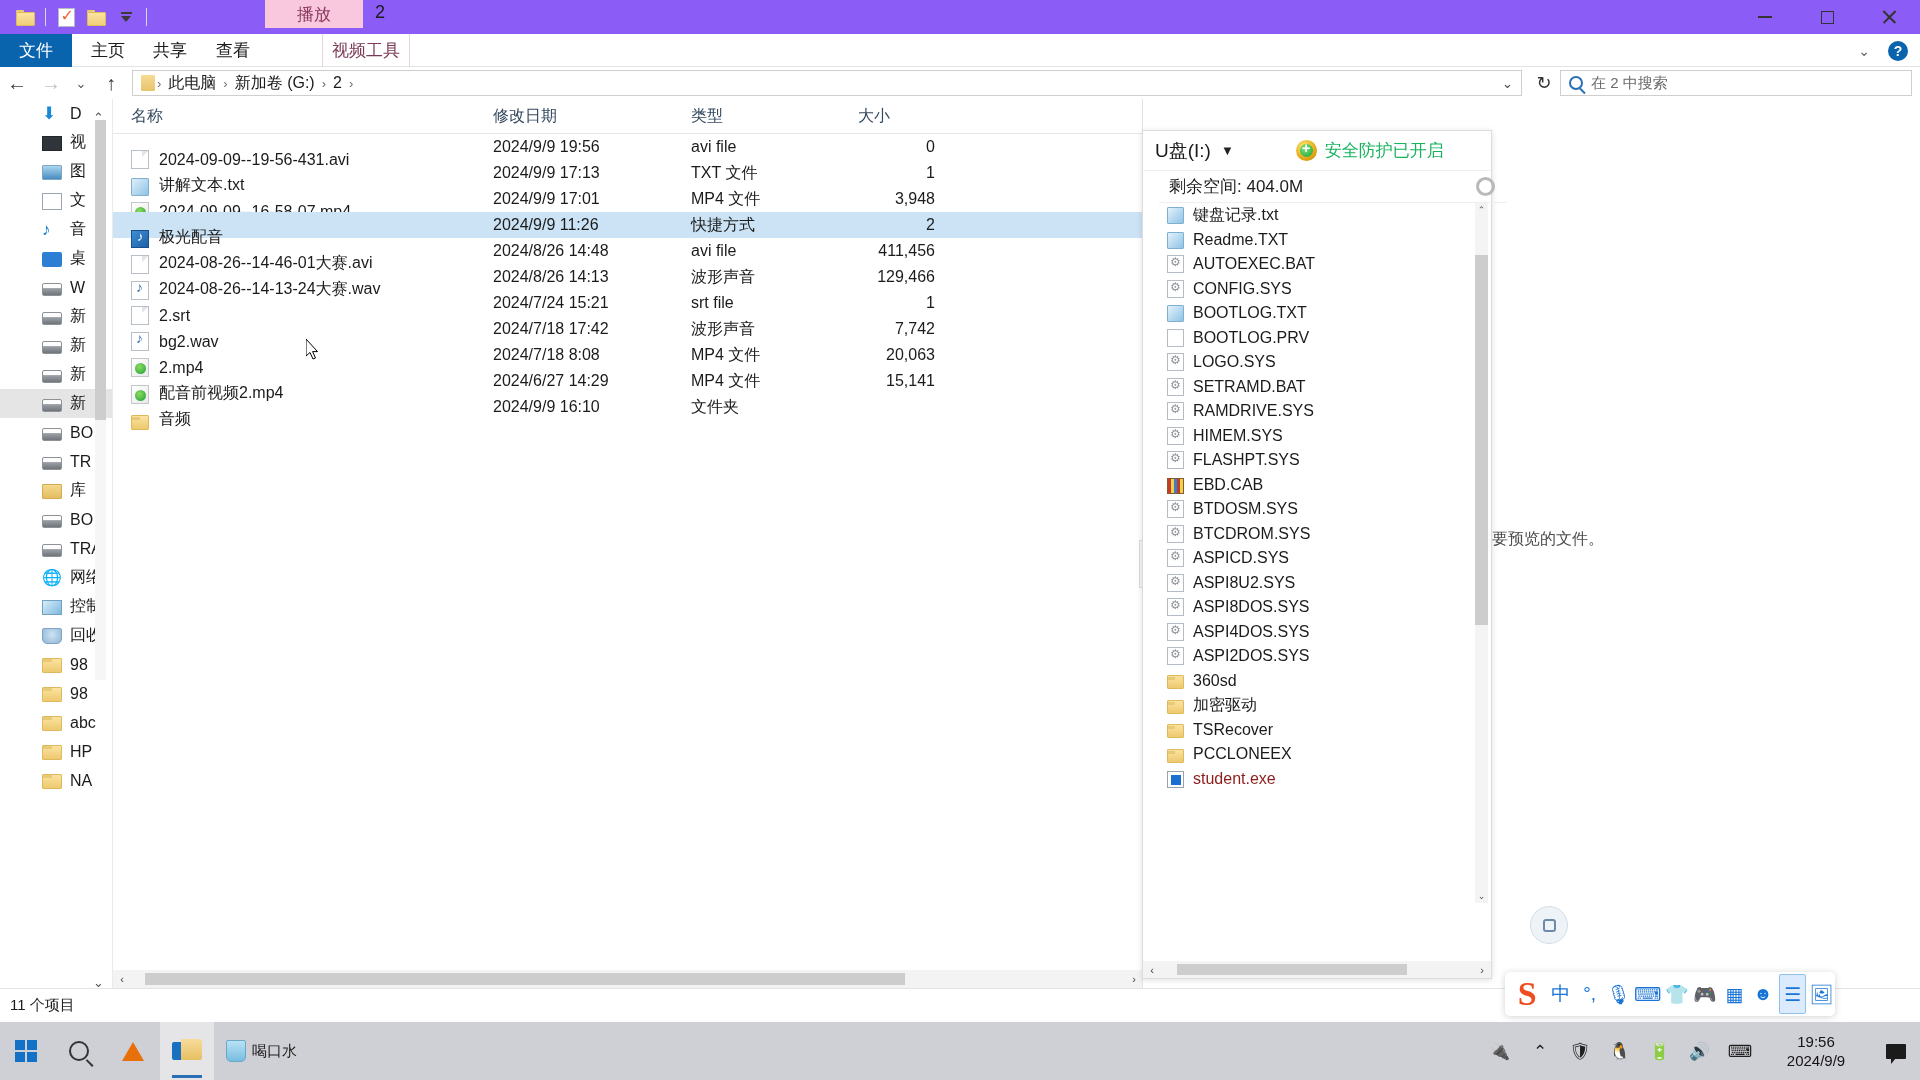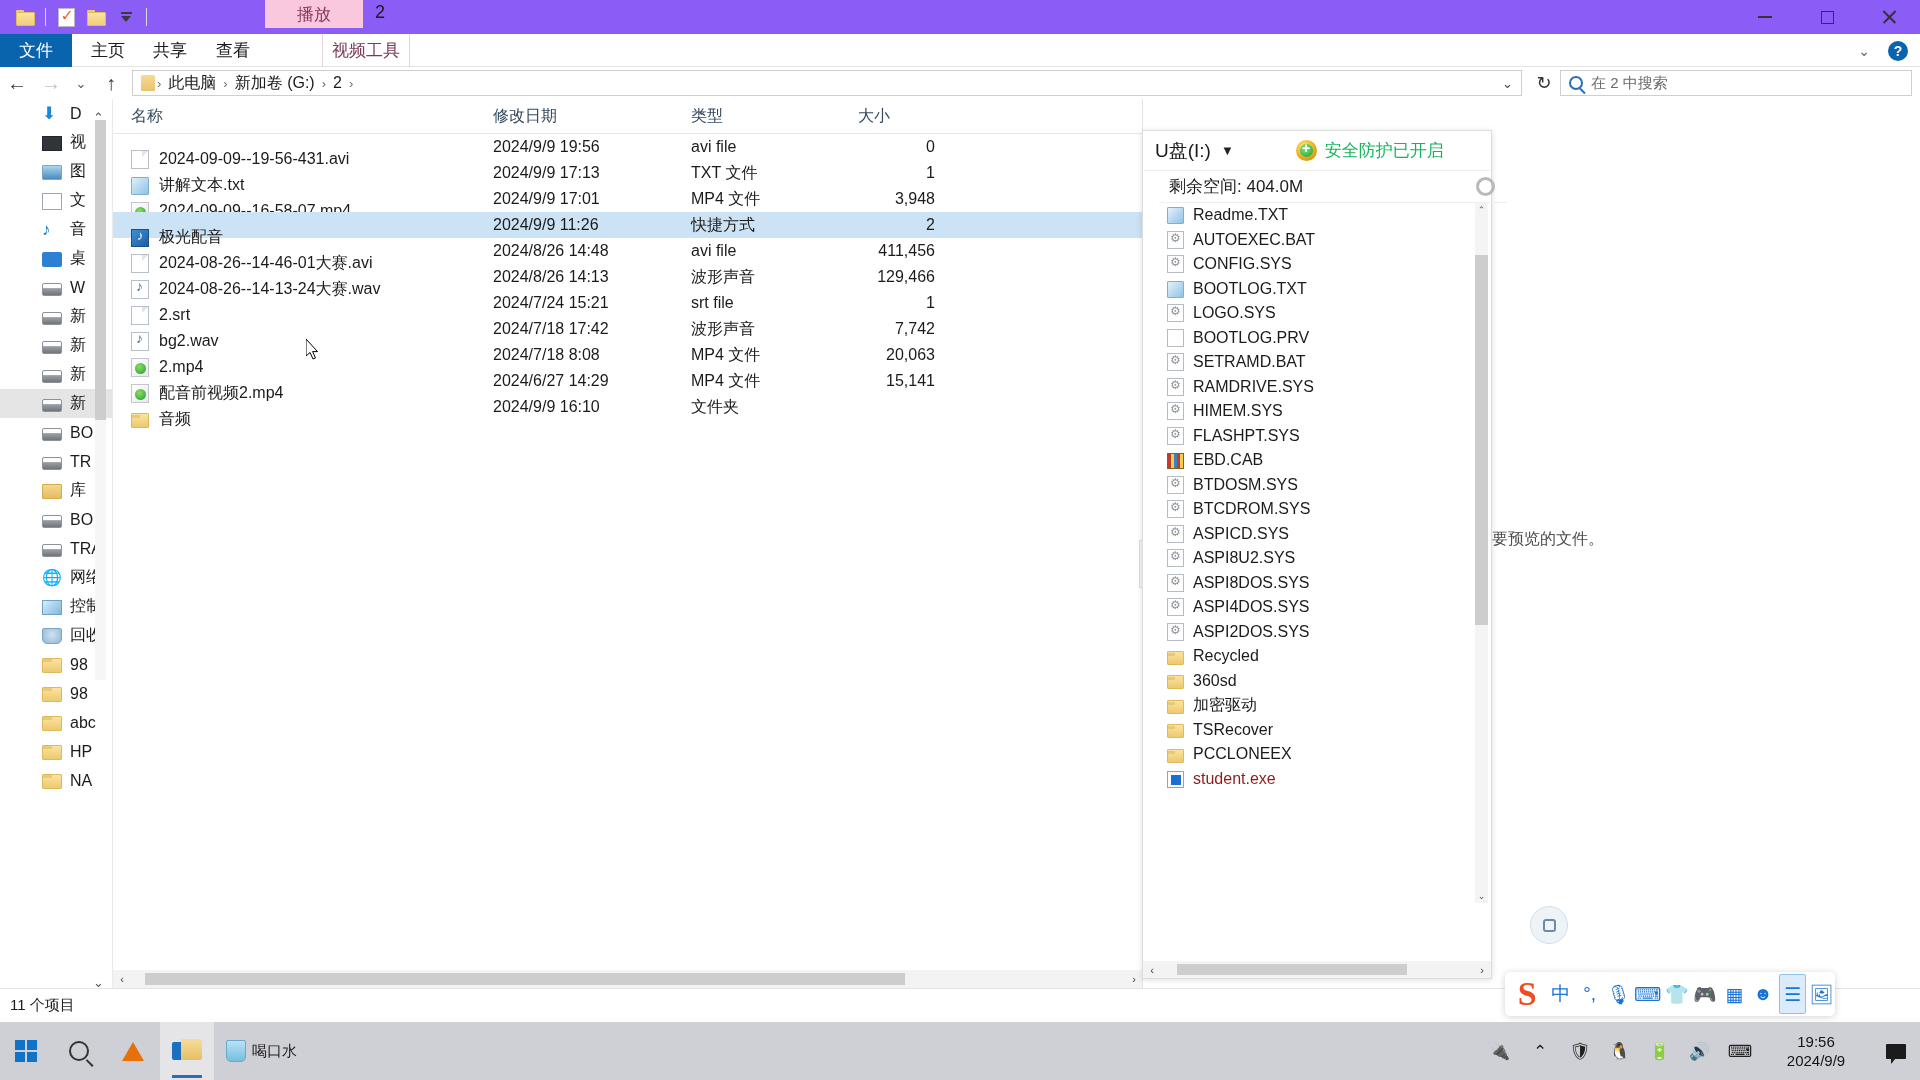--- a/index.html
+++ b/index.html
@@ -164,21 +164,21 @@
   .col-h { position: absolute; top: 0; height: 35px; display: flex; align-items: center; font-size: 16px; color: #34495e; }
   .sort-arrow {
     position: absolute; left: 583px; top: 4px; font-size: 13px; color: #5a6a7a;
   }
   .rows { position: absolute; left: 0; top: 35px; width: 1030px; }
   .row {
     height: 26px; display: flex; align-items: center; font-size: 16px; color: #1b1b1b;
     position: relative;
   }
   .row.sel { background: #cce3f5; }
-  .cell-name { position: absolute; left: 18px; display: flex; align-items: center; gap: 10px; margin-top: 24px; }
+  .cell-name { position: absolute; left: 18px; display: flex; align-items: flex-end; gap: 10px; margin-top: 24px; }
   .cell-date { position: absolute; left: 380px; }
   .cell-type { position: absolute; left: 578px; }
   .cell-size { position: absolute; left: 700px; width: 122px; text-align: right; }
 
   .fic { width: 18px; height: 20px; position: relative; flex: 0 0 18px; }
   .fic-blank { border: 1px solid #b8bfc7; background:#fff; height: 19px; }
   .fic-blank::after { content:""; position:absolute; right:0; top:0; border-width: 0 0 6px 6px; border-style: solid; border-color: transparent transparent #fff #dfe4e8; }
   .fic-txt { background: linear-gradient(135deg,#dff0fb,#8fc3e4); border:1px solid #7fb0cf; height:18px; margin-top:1px; border-radius:1px; }
   .fic-mp4 { background: linear-gradient(135deg,#fff,#e9e9ec); border:1px solid #c3c7cc; height:19px; }
   .fic-mp4::after { content:""; position:absolute; left:3px; top:4px; width:11px; height:11px; border-radius:50%; background: radial-gradient(circle at 40% 35%, #8ddc5a, #1b9e3e); }
@@ -645,44 +645,48 @@
       <span class="usb-safe">安全防护已开启</span>
     </div>
     <div class="usb-sub">
       <span class="usb-free">剩余空间: 404.0M</span>
       <span class="gear"></span>
     </div>
 
     <div class="usb-list">
       <div class="usb-row">
           <span class="uic uic-txt"></span>
+          <span>键盘记录.txt</span>
+        </div>
+      <div class="usb-row">
+          <span class="uic uic-txt"></span>
           <span>Readme.TXT</span>
         </div>
       <div class="usb-row">
           <span class="uic uic-sys"></span>
           <span>AUTOEXEC.BAT</span>
         </div>
       <div class="usb-row">
           <span class="uic uic-sys"></span>
           <span>CONFIG.SYS</span>
         </div>
       <div class="usb-row">
           <span class="uic uic-txt"></span>
           <span>BOOTLOG.TXT</span>
         </div>
       <div class="usb-row">
-          <span class="uic uic-sys"></span>
-          <span>LOGO.SYS</span>
-        </div>
-      <div class="usb-row">
           <span class="uic uic-blank"></span>
           <span>BOOTLOG.PRV</span>
         </div>
       <div class="usb-row">
           <span class="uic uic-sys"></span>
+          <span>LOGO.SYS</span>
+        </div>
+      <div class="usb-row">
+          <span class="uic uic-sys"></span>
           <span>SETRAMD.BAT</span>
         </div>
       <div class="usb-row">
           <span class="uic uic-sys"></span>
           <span>RAMDRIVE.SYS</span>
         </div>
       <div class="usb-row">
           <span class="uic uic-sys"></span>
           <span>HIMEM.SYS</span>
         </div>
@@ -714,24 +718,20 @@
           <span class="uic uic-sys"></span>
           <span>ASPI8DOS.SYS</span>
         </div>
       <div class="usb-row">
           <span class="uic uic-sys"></span>
           <span>ASPI4DOS.SYS</span>
         </div>
       <div class="usb-row">
           <span class="uic uic-sys"></span>
           <span>ASPI2DOS.SYS</span>
-        </div>
-      <div class="usb-row">
-          <span class="uic uic-folder"></span>
-          <span>Recycled</span>
         </div>
       <div class="usb-row">
           <span class="uic uic-folder"></span>
           <span>360sd</span>
         </div>
       <div class="usb-row">
           <span class="uic uic-folder"></span>
           <span>加密驱动</span>
         </div>
       <div class="usb-row">

